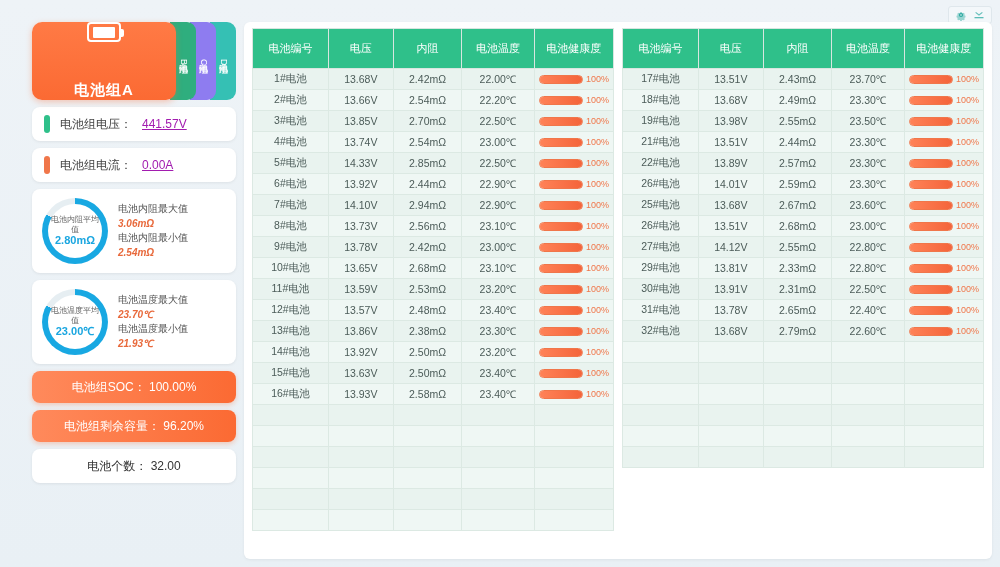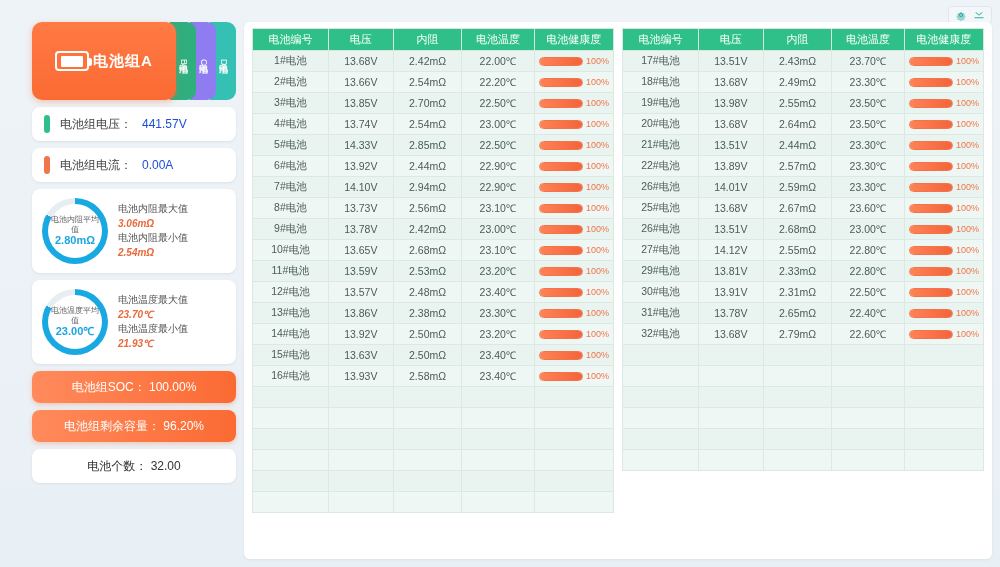--- a/index.html
+++ b/index.html
@@ -62,23 +62,23 @@
     height: 78px;
     display: flex;
     align-items: stretch;
   }
   .pack-main {
     width: 148px;
     background: linear-gradient(180deg,#ff7a45 0%, #fb6a33 100%);
     border-radius: 10px;
     color: #fff;
     display: flex;
-    flex-direction: row;
+    flex-direction: column;
     align-items: center;
-    justify-content: center;
+    justify-content: space-between;
     gap: 4px;
     box-shadow: 0 2px 6px rgba(251,106,51,.35);
     z-index: 4;
   }
   .pack-main .bat-ico {
     width: 34px; height: 20px;
     border: 2px solid #fff;
     border-radius: 4px;
     position: relative;
     display: flex; align-items: center; justify-content: center;
@@ -122,21 +122,21 @@
     display: flex;
     align-items: center;
     gap: 10px;
     font-size: 12px;
     color: #333;
   }
   .card .pill {
     width: 6px; height: 18px; border-radius: 3px; flex: none;
   }
   .card .k { color: #444; }
-  .card .v { color: #1d4ed8; }
+  .card .v { color: #a21caf; text-decoration: underline; }
 
   .ring-card {
     background: #fff;
     border-radius: 8px;
     box-shadow: 0 1px 3px rgba(0,0,0,.07);
     padding: 8px 10px;
     display: flex;
     align-items: center;
     gap: 10px;
     height: 84px;
@@ -183,21 +183,21 @@
     width: 100%;
     border-collapse: collapse;
     table-layout: fixed;
     font-size: 10.5px;
   }
   table.bt th {
     background: #2fc08a;
     color: #fff;
     font-weight: normal;
     font-size: 11px;
-    height: 22px;
+    height: 40px;
     border: 1px solid #d8e6e0;
     padding: 0 2px;
     text-align: center;
   }
   table.bt td {
     height: 21px;
     border: 1px solid #dce9e3;
     padding: 0 4px;
     color: #4b5b58;
     text-align: center;
@@ -652,34 +652,20 @@
                 <td>
                   <div class="soc-cell">
                     <div class="soc-bar">
                       <i style="width: 100%;"></i>
                     </div>
                     <span class="soc-pct">100%</span>
                   </div>
                 </td>
               </tr>
               <tr>
-                <td class="c1">20#电池</td>
-                <td class="c1">13.68V</td>
-                <td class="c1">2.64mΩ</td>
-                <td class="c1">23.50℃</td>
-                <td>
-                  <div class="soc-cell">
-                    <div class="soc-bar">
-                      <i style="width: 100%;"></i>
-                    </div>
-                    <span class="soc-pct">100%</span>
-                  </div>
-                </td>
-              </tr>
-              <tr>
                 <td class="c1">21#电池</td>
                 <td class="c1">13.51V</td>
                 <td class="c1">2.44mΩ</td>
                 <td class="c1">23.30℃</td>
                 <td>
                   <div class="soc-cell">
                     <div class="soc-bar">
                       <i style="width: 100%;"></i>
                     </div>
                     <span class="soc-pct">100%</span>

